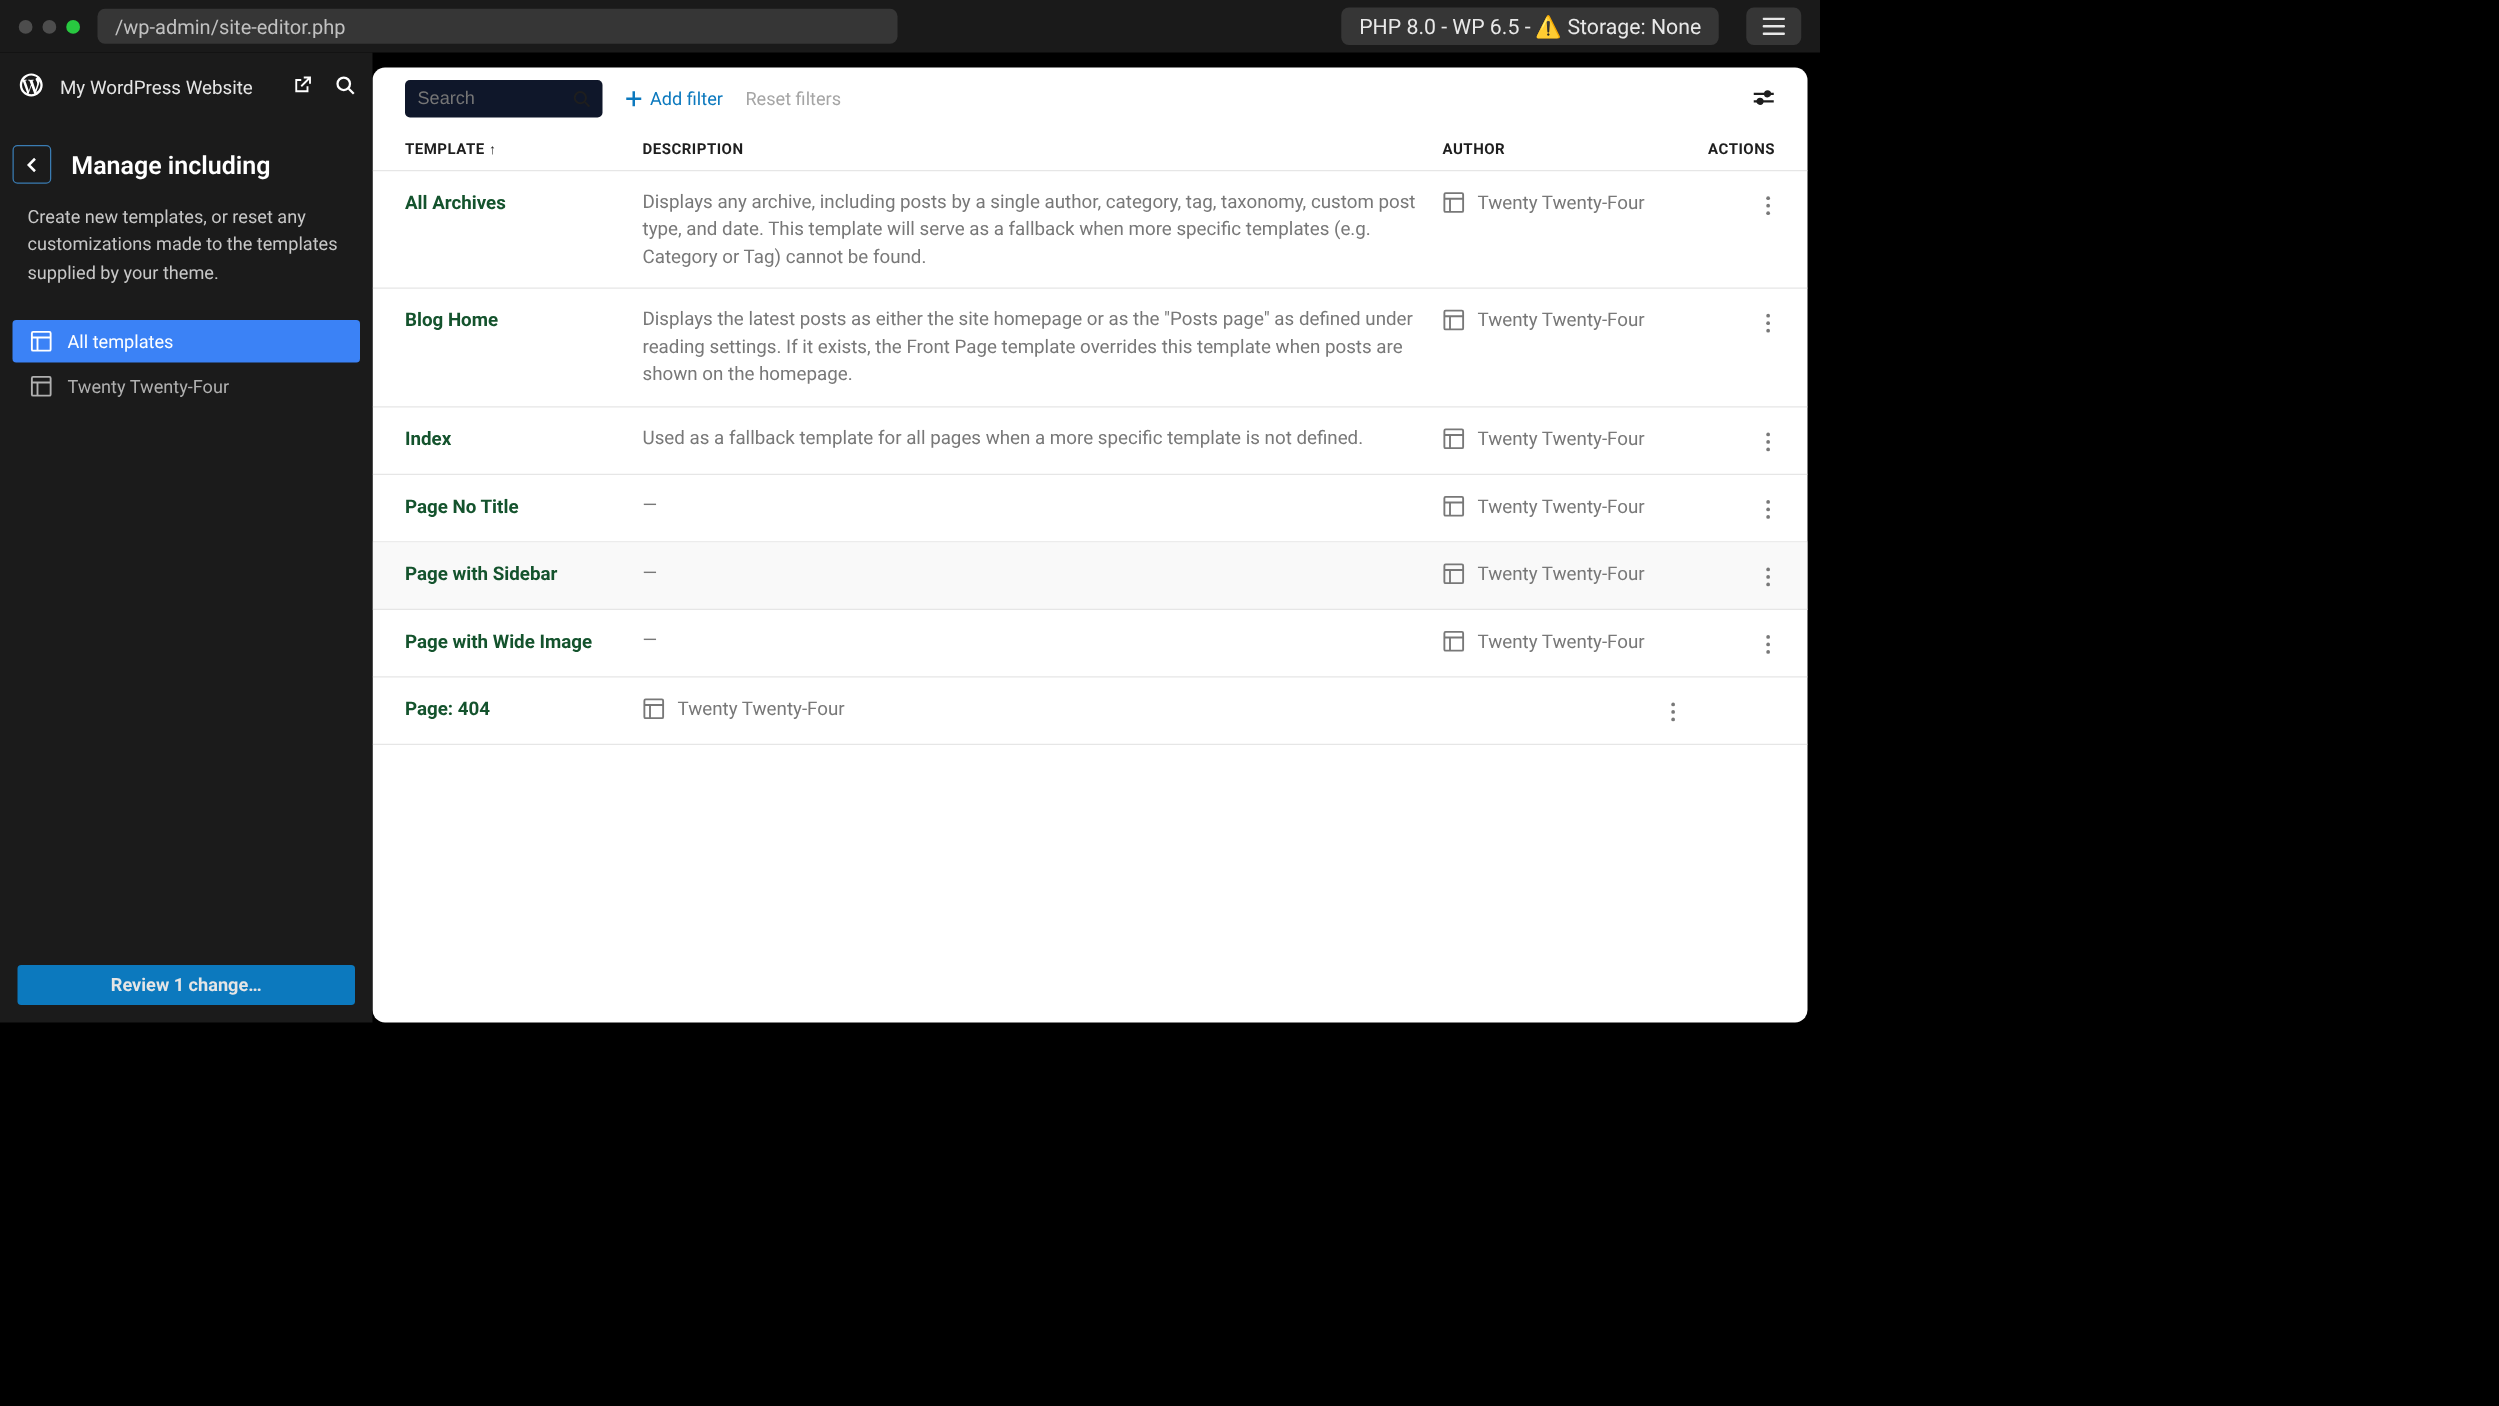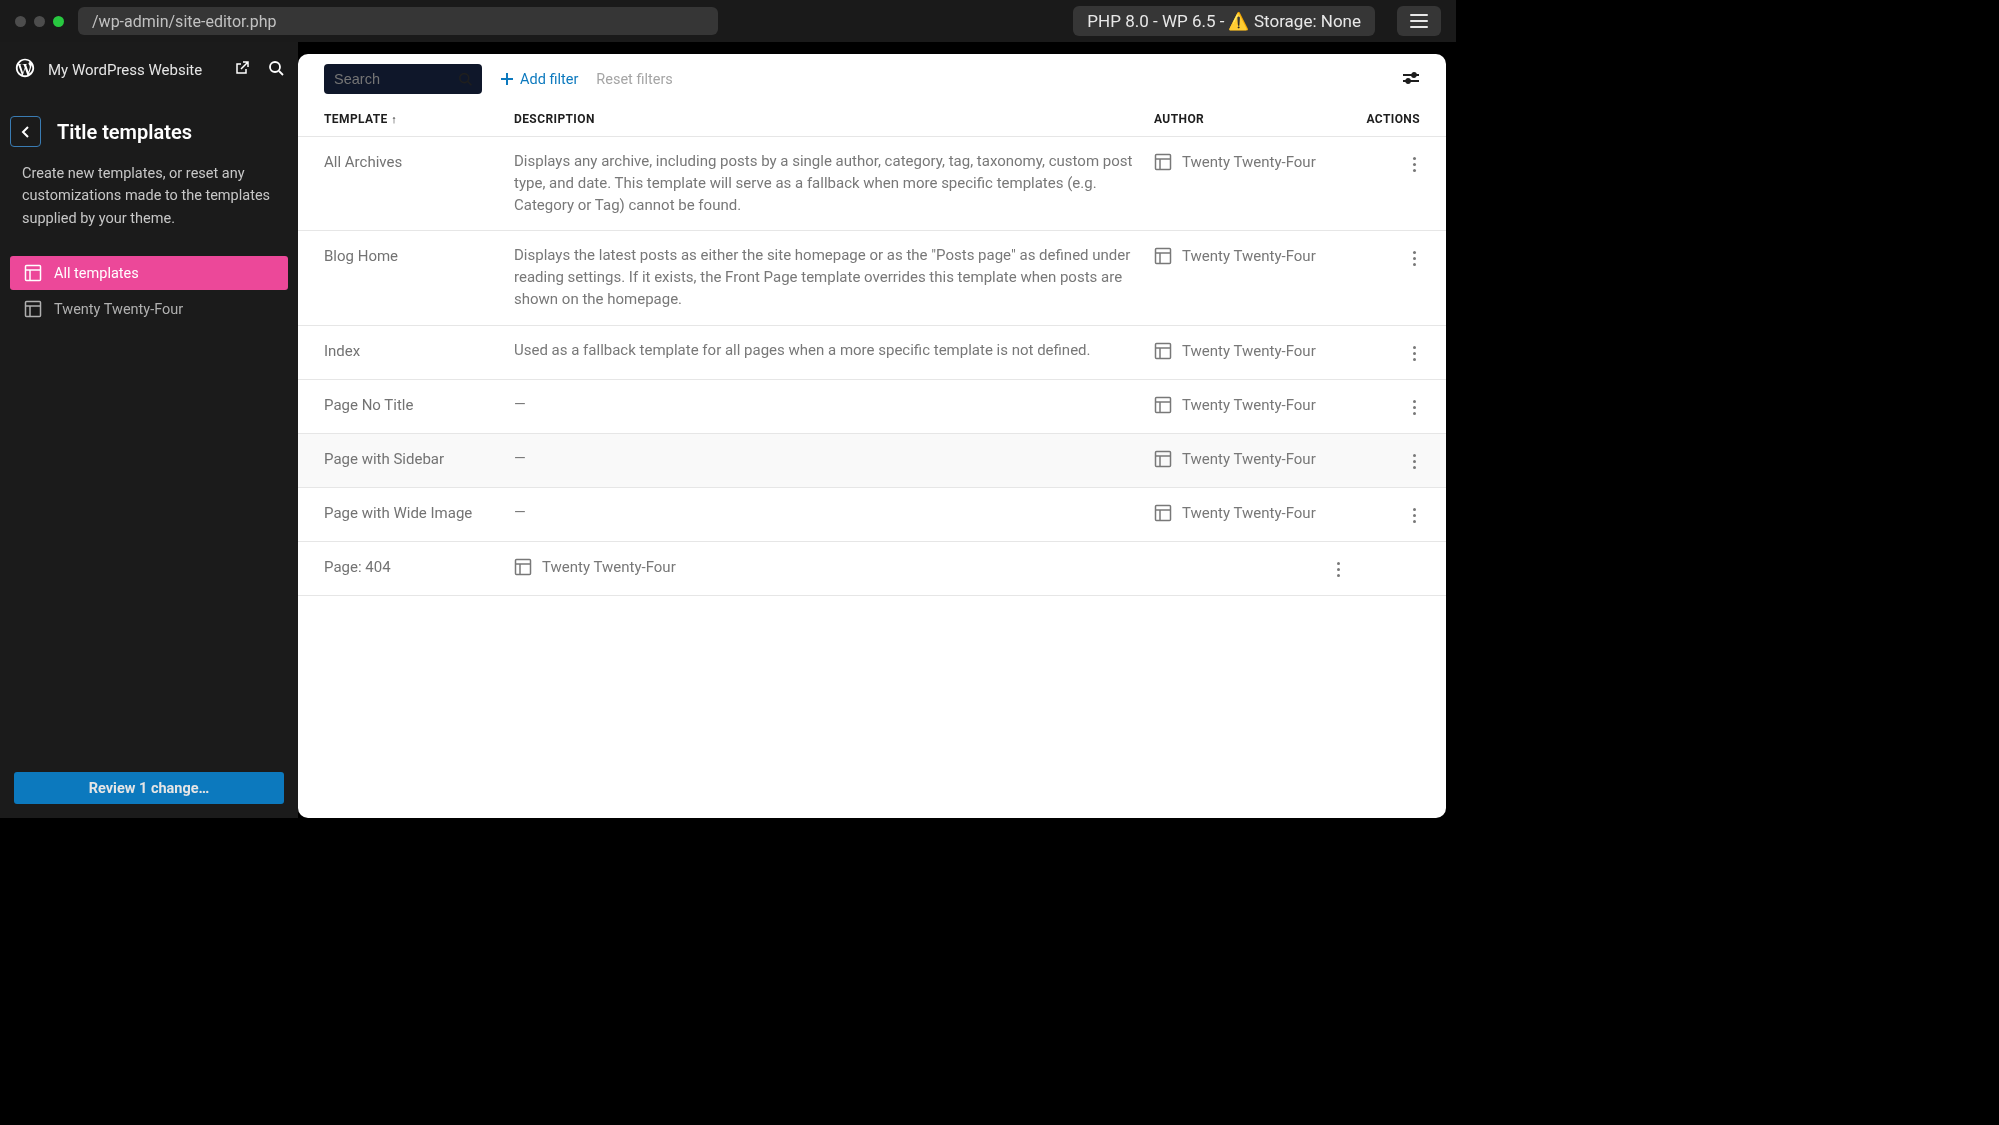--- a/index.html
+++ b/index.html
@@ -29,21 +29,21 @@
   
   .side-heading-row { display: flex; align-items: center; gap: 16px; padding: 18px 22px 10px 10px; }
   .back-btn { width: 31px; height: 31px; border: 1px solid #3a7cb3; border-radius: 4px; display: flex; align-items: center; justify-content: center; }
   .back-btn svg { stroke: #fff; }
   .side-heading { font-size: 20px; font-weight: 600; color: #fff; }
   
   .side-desc { font-size: 14.5px; color: #c7c7c7; line-height: 1.55; padding: 6px 22px 8px; }
   
   .side-nav { padding: 18px 10px; }
   .side-nav-item { height: 34px; display: flex; align-items: center; gap: 12px; padding: 0 14px; border-radius: 3px; font-size: 14.5px; cursor: pointer; }
-  .side-nav-item.active { background: #ec4899; color: #fff; }
+  .side-nav-item.active { background: #3b82f6; color: #fff; }
   .side-nav-item.inactive { color: #b0b0b0; margin-top: 2px; }
   .side-nav-item svg { flex-shrink: 0; }
   .side-nav-item.active svg { stroke: #fff; }
   .side-nav-item.inactive svg { stroke: #b0b0b0; }
   
   .review-btn { position: absolute; bottom: 14px; left: 14px; right: 14px; height: 32px; background: #0c79be; color: #e5e5e5; font-size: 14.5px; border-radius: 3px; display: flex; align-items: center; justify-content: center; cursor: pointer; font-weight: bold; }
   
   
   .content { flex: 1; background: #fff; border-radius: 10px; margin: 12px 10px 0 0; color: #1e1e1e; overflow: hidden; display: flex; flex-direction: column; }
   
@@ -62,21 +62,21 @@
   .filter-icon { cursor: pointer; }
   .filter-icon svg { stroke: #1e1e1e; }
   
   
   .table { display: flex; flex-direction: column; }
   .table-head, .table-row { display: grid; grid-template-columns: 170px 1fr 190px 56px; padding: 12px 26px; gap: 20px; align-items: flex-start; }
   .table-head { font-size: 12px; font-weight: 700; letter-spacing: .4px; text-transform: uppercase; color: #1e1e1e; border-bottom: 1px solid #e6e6e6; padding-top: 8px; padding-bottom: 10px; }
   .sort-arrow { font-size: 11px; }
   .table-row { border-bottom: 1px solid #e6e6e6; padding-top: 14px; padding-bottom: 14px; }
   .table-row.highlight { background: #f9f9f9; }
-  .cell-name { font-weight: 400; font-size: 15px; color: #737373; padding-top: 2px; }
+  .cell-name { font-weight: 700; font-size: 15px; color: #14532d; padding-top: 2px; }
   .cell-desc { font-size: 15px; color: #787878; line-height: 1.45; }
   .cell-author { font-size: 15px; color: #787878; display: flex; align-items: center; gap: 10px; padding-top: 2px; }
   .cell-author svg { stroke: #787878; }
   .cell-actions { display: flex; justify-content: flex-end; padding-top: 2px; }
   .dots { display: flex; flex-direction: column; gap: 3px; padding: 4px; cursor: pointer; }
   .dots span { width: 3px; height: 3px; background: #787878; border-radius: 50%; }
 </style>
 </head>
 <body>
 
@@ -126,21 +126,21 @@
         </span>
       </div>
     </div>
 
     <div class="side-heading-row">
       <div class="back-btn">
         <svg width="10" height="12" viewBox="0 0 8 12" fill="none" stroke-width="2">
             <path d="M6 1L1 6l5 5"></path>
           </svg>
       </div>
-      <div class="side-heading">Title templates</div>
+      <div class="side-heading">Manage including</div>
     </div>
 
     <div class="side-desc">Create new templates, or reset any customizations made to the templates supplied by your theme.</div>
 
     <div class="side-nav">
       <div class="side-nav-item active">
         <svg width="18" height="18" viewBox="0 0 18 18" fill="none" stroke-width="1.5">
             <rect x="1.5" y="1.5" width="15" height="15" rx="1"></rect>
             <line x1="1.5" y1="6" x2="16.5" y2="6"></line>
             <line x1="6" y1="6" x2="6" y2="16.5"></line>

